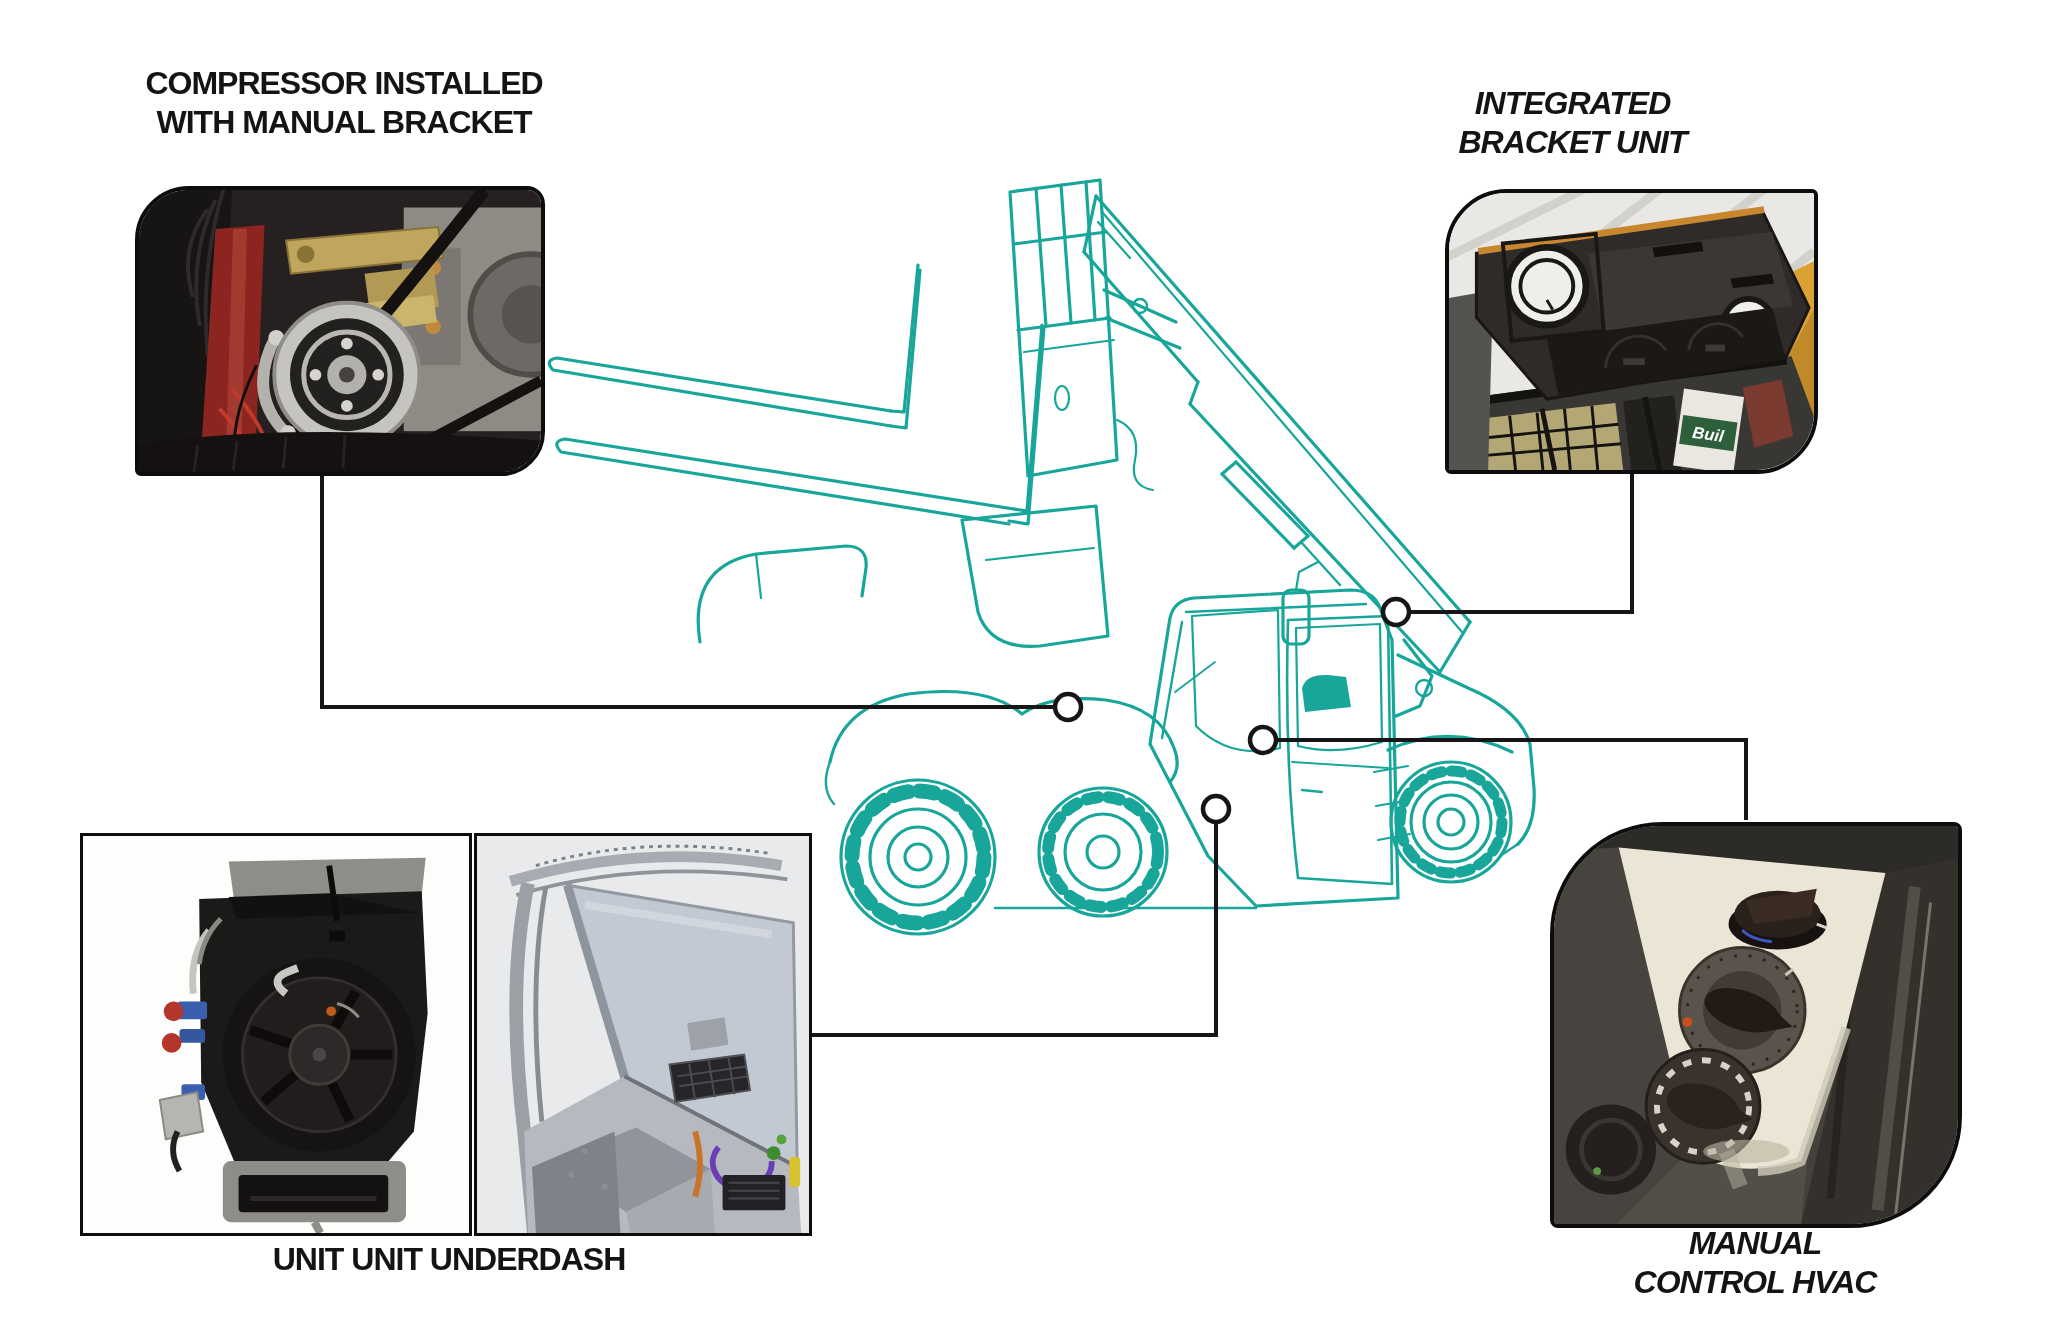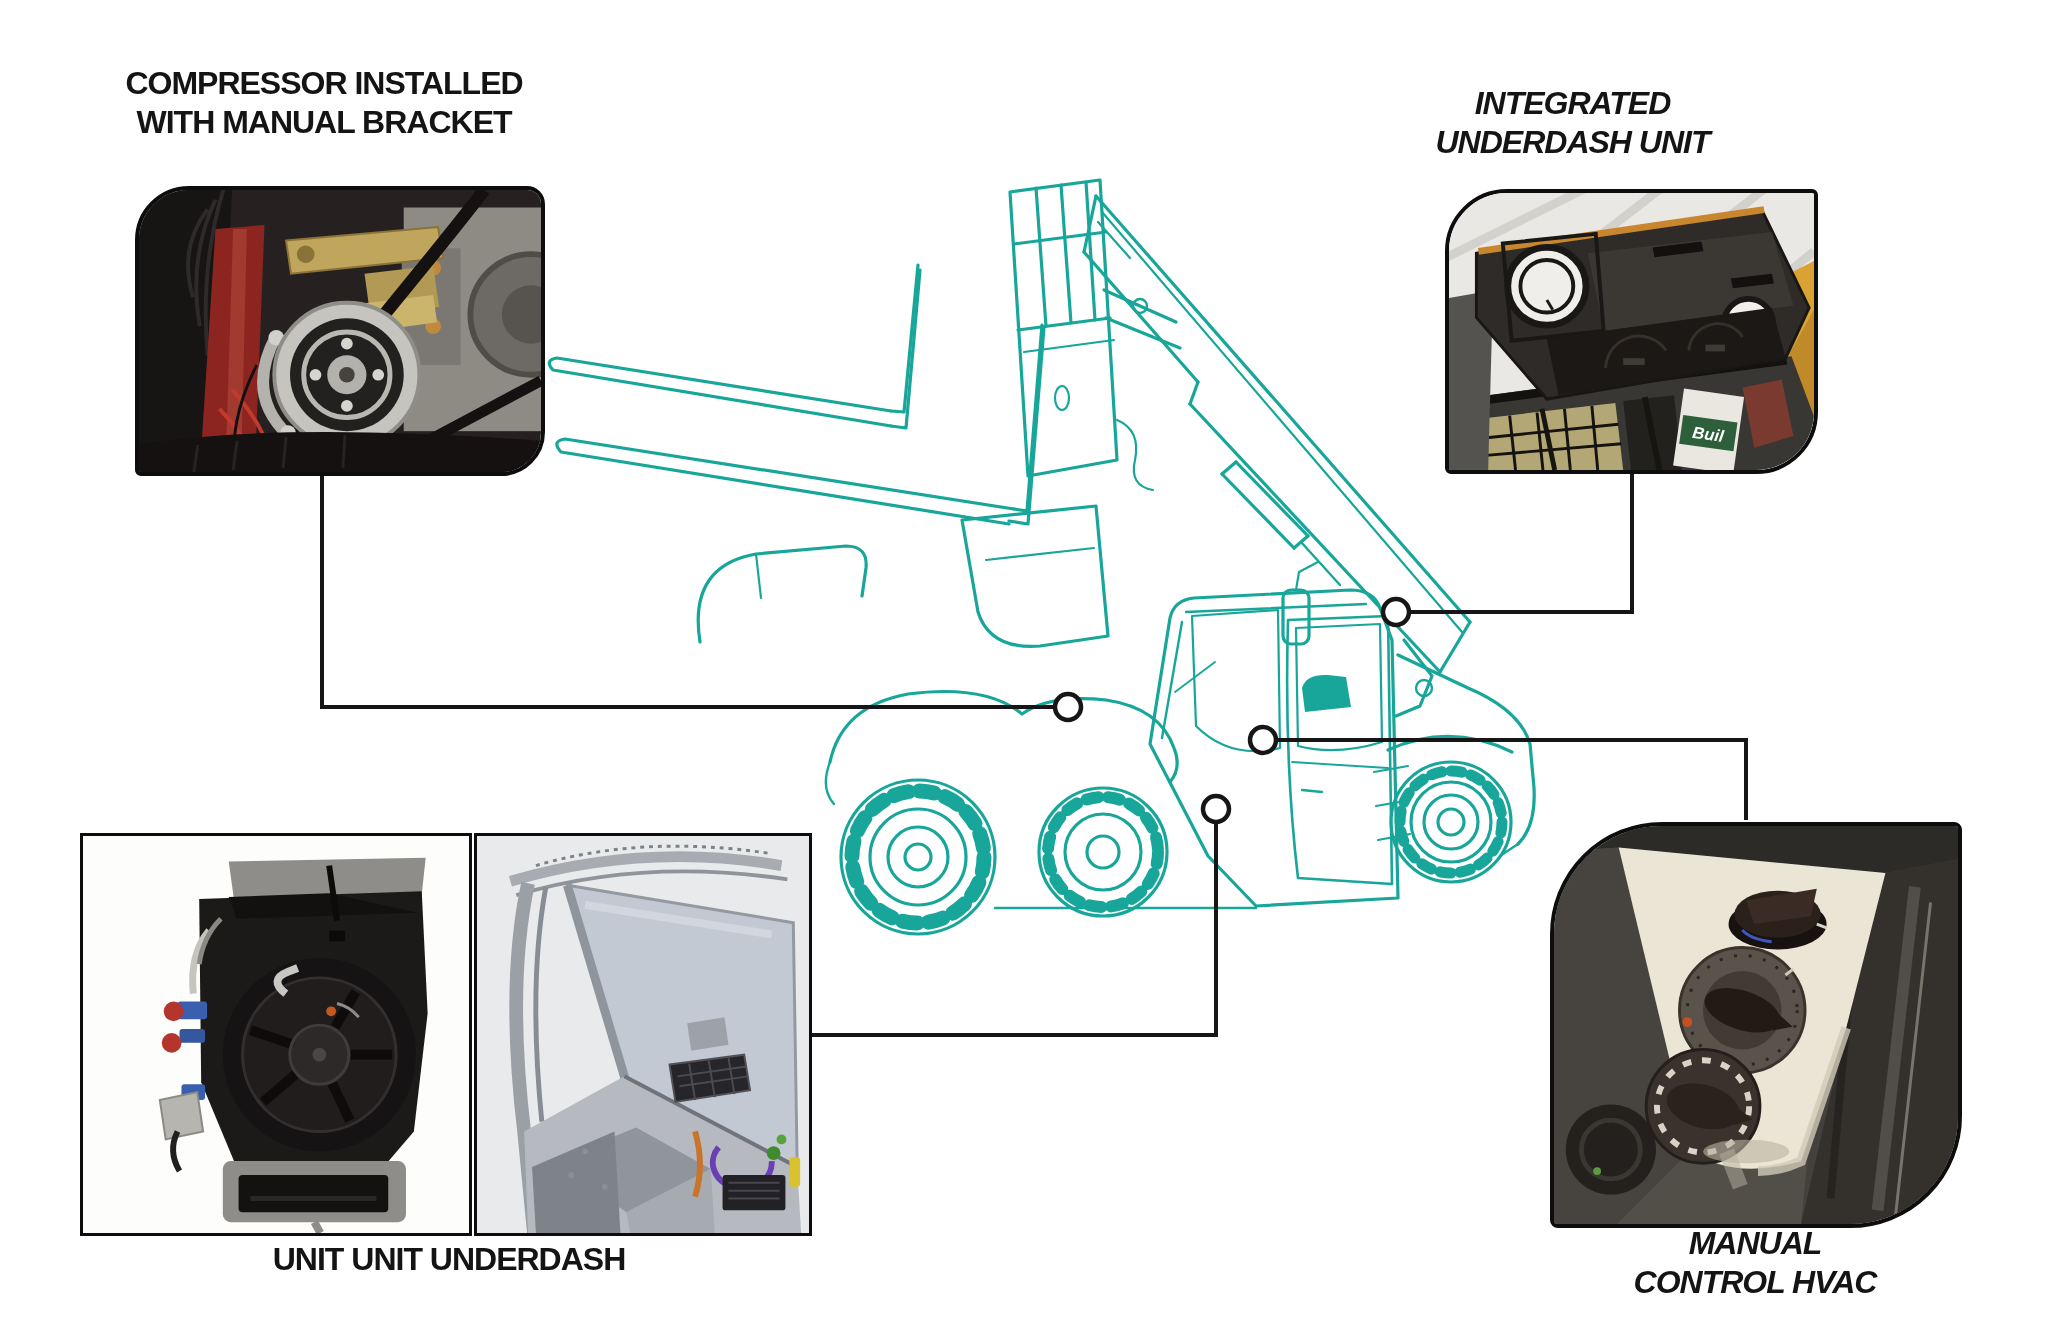--- a/index.html
+++ b/index.html
@@ -9,21 +9,21 @@
   .photo{position:absolute;box-sizing:border-box;border:4px solid #0d0d0d;overflow:hidden;
          background:#fff;z-index:2;}
   .photo svg{display:block;width:100%;height:100%;}
   .photo-compressor{left:135px;top:186px;width:410px;height:290px;border-radius:54px 18px 44px 6px;}
   .photo-condenser{left:1445px;top:189px;width:373px;height:285px;border-radius:62px 6px 62px 6px;}
   .photo-hvac-left{left:80px;top:833px;width:392px;height:403px;border-width:3px;border-radius:0;}
   .photo-hvac-right{left:474px;top:833px;width:338px;height:403px;border-width:3px;border-radius:0;}
   .photo-manual{left:1550px;top:822px;width:412px;height:406px;border-radius:112px 8px 112px 8px;}
   .title{position:absolute;z-index:3;font-weight:bold;font-size:32px;line-height:39px;
          letter-spacing:-1px;text-align:center;color:#141414;}
-  .title-compressor{left:84px;top:64px;width:480px;}
+  .title-compressor{left:104px;top:64px;width:480px;}
   .title-condenser{left:1380px;top:84px;width:385px;font-style:italic;}
   .title-hvac{left:85px;top:1240px;width:728px;}
   .title-manual{left:1545px;top:1224px;width:420px;font-style:italic;}
 </style>
 </head>
 <body>
 
 <div class="canvas">
 
   <svg id="overlay" viewBox="0 0 2048 1335">
@@ -138,21 +138,21 @@
       <circle cx="1263" cy="740" r="13"></circle>
     </g>
   </svg>
 
   <div class="title title-compressor">
     <div>COMPRESSOR INSTALLED</div>
     <div>WITH MANUAL BRACKET</div>
   </div>
   <div class="title title-condenser">
     <div>INTEGRATED</div>
-    <div>UNDERDASH UNIT</div>
+    <div>BRACKET UNIT</div>
   </div>
   <div class="title title-hvac">UNIT UNIT UNDERDASH</div>
   <div class="title title-manual">
     <div>MANUAL</div>
     <div>CONTROL HVAC</div>
   </div>
 
   <div class="photo photo-compressor">
     <svg viewBox="0 0 410 290" preserveAspectRatio="none">
       <rect width="410" height="290" fill="#262120"></rect>

